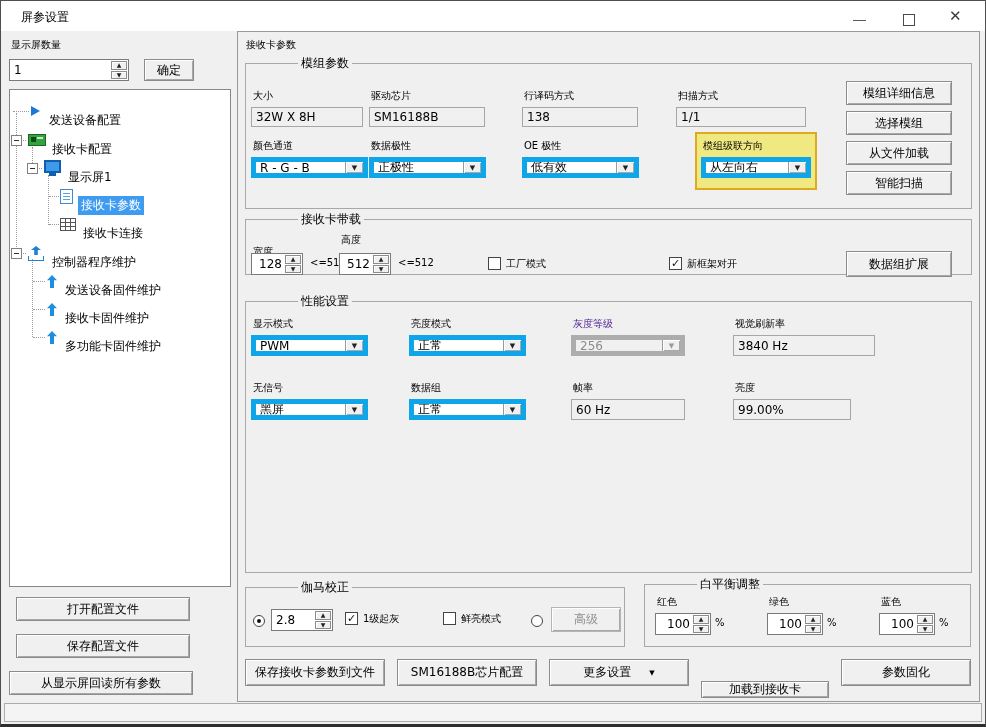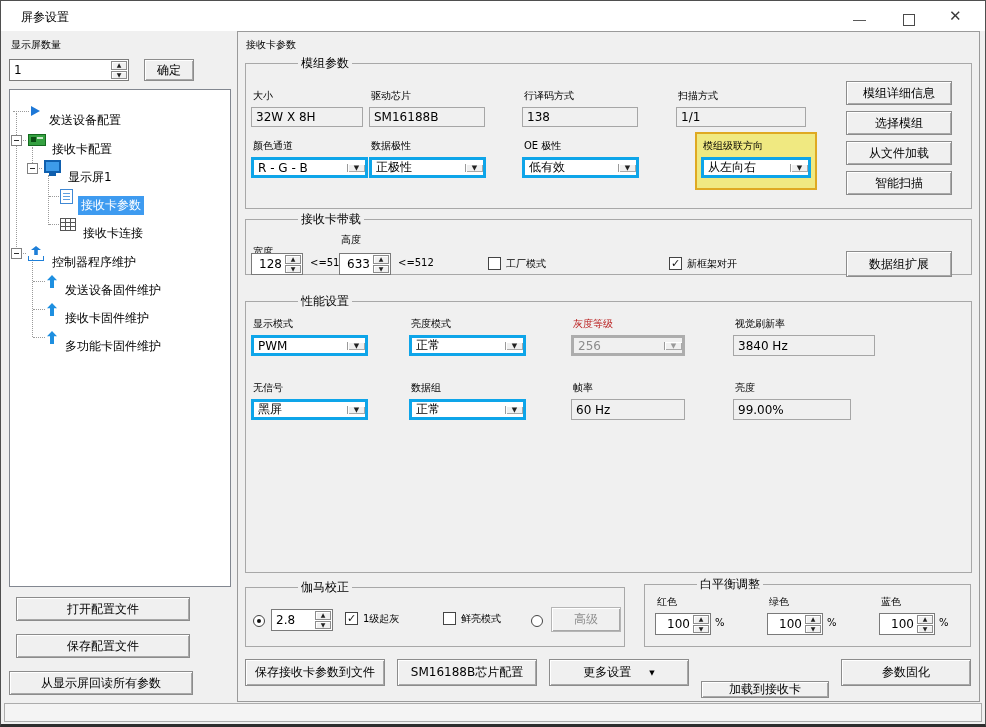--- a/index.html
+++ b/index.html
@@ -9,35 +9,35 @@
     font-family:"DejaVu Sans","Liberation Sans",sans-serif;font-size:12px;color:#000;
     overflow:hidden;cursor:default;
   }
   .abs{position:absolute;box-sizing:border-box;}
   .titlebar{left:0;top:0;width:100%;height:30px;background:#FFFFFF;}
   .win-title{left:20px;top:8px;font-size:12px;}
   .win-min{left:852px;top:19px;width:13px;height:1px;background:#5A5A5A;}
   .win-max{left:902px;top:13px;width:12px;height:12px;border:1px solid #4A4A4A;background:#FFF;}
   .win-close{left:948px;top:6px;font-size:15px;color:#3A3A3A;line-height:18px;}
   .lbl{position:absolute;white-space:nowrap;font-size:10px;color:#000;box-sizing:border-box;}
-  .lbl.dis{color:#b91c1c;}
+  .lbl.dis{color:#4c1d95;}
   .btn{
     position:absolute;box-sizing:border-box;background:#F0F0F0;border:1px solid #8C8C8C;
     box-shadow:inset 1px 1px 0 #FFFFFF,inset -1px -1px 0 #A8A8A8;
     display:flex;align-items:center;justify-content:center;font-size:12px;white-space:nowrap;
   }
   .btn.dis{color:#8F8F8F;border-color:#B5B5B5;}
   .tree{background:#FFFFFF;border:1px solid #828790;}
   .trow-label{position:absolute;white-space:nowrap;padding:1px 3px;margin-top:8px;}
   .trow-label.sel{background:#3E9BF0;color:#FFFFFF;}
   .ro{
     position:absolute;box-sizing:border-box;background:#F0F0F0;border:1px solid #A6A6A6;
     display:flex;align-items:center;padding:0 4px;font-size:12px;white-space:nowrap;
   }
-  .dd{position:absolute;box-sizing:border-box;background:#FFFFFF;border:3px solid #0ea5e9;display:flex;align-items:center;}
+  .dd{position:absolute;box-sizing:border-box;background:#FFFFFF;border:5px solid #0ea5e9;display:flex;}
   .dd-val{flex:1;display:flex;align-items:center;padding:0 4px;font-size:12px;white-space:nowrap;overflow:hidden;}
   .dd-btn{
     width:17px;display:flex;align-items:center;justify-content:center;font-size:7px;color:#222;
     background:#F0F0F0;border-left:1px solid #9A9A9A;
     box-shadow:inset 1px 1px 0 #FFFFFF,inset -1px -1px 0 #A8A8A8;
   }
   .dd.dis{background:#F0F0F0;border-color:#ADADAD;}
   .dd.dis .dd-val{color:#8C8C8C;}
   .dd.dis .dd-btn{color:#9A9A9A;}
   .spin{position:absolute;box-sizing:border-box;background:#FFFFFF;border:1px solid #7A7A7A;display:flex;}
@@ -208,21 +208,21 @@
   <div class="spin" style="left:250px;top:252px;width:52px;height:22px">
     <span class="spin-val right">128</span>
     <span class="spin-btns">
       <span class="spin-b">▲</span>
       <span class="spin-b">▼</span>
     </span>
   </div>
   <span class="lbl" style="left:309px;top:256px">&lt;=512</span>
   <span class="lbl" style="left:340px;top:232px">高度</span>
   <div class="spin" style="left:338px;top:252px;width:52px;height:22px">
-    <span class="spin-val right">633</span>
+    <span class="spin-val right">512</span>
     <span class="spin-btns">
       <span class="spin-b">▲</span>
       <span class="spin-b">▼</span>
     </span>
   </div>
   <span class="lbl" style="left:397px;top:256px">&lt;=512</span>
   <span class="cb" style="left:487px;top:256px"></span>
   <span class="lbl" style="left:505px;top:256px">工厂模式</span>
   <span class="cb" style="left:668px;top:256px">✓</span>
   <span class="lbl" style="left:686px;top:256px">新框架对开</span>

